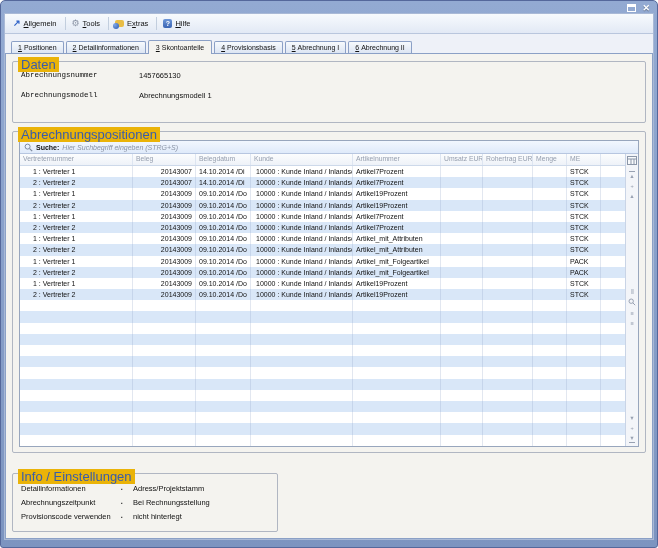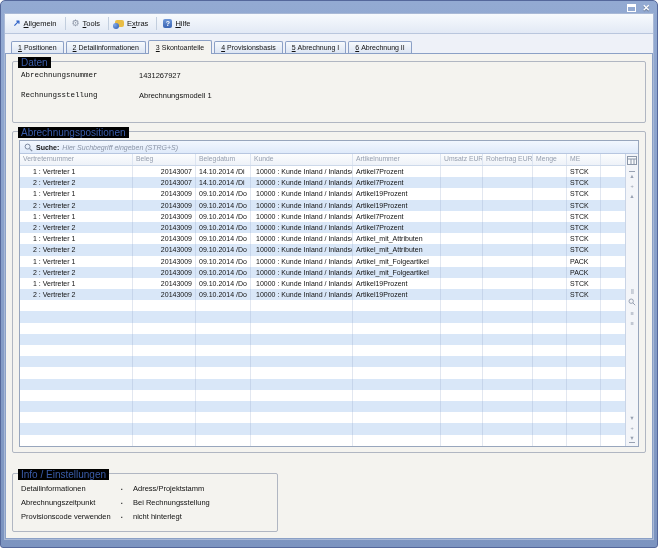--- a/index.html
+++ b/index.html
@@ -37,22 +37,22 @@
   .tab { font-size:7px; padding:2px 6px; background:linear-gradient(#f7fafd,#dce5f3);
     border:1px solid #8ba0c6; border-bottom:none; border-radius:2px 2px 0 0; margin-right:2px;
     color:#111; white-space:nowrap; cursor:default; }
   .tab .tab-num { text-decoration:underline; margin-right:2px; }
   .tab.active { background:#f4f3ef; position:relative; top:1px; padding:3px 7px; }
 
   .panel { flex:1; background:#f4f3ef; border:1px solid #8ba0c6; margin:0; position:relative; z-index:1;
     padding:7px 6px 6px 6px; display:flex; flex-direction:column; overflow:hidden; }
 
   .fieldset { border:1px solid #b0b6c2; border-radius:2px; position:relative; background:transparent; }
-  .legend { position:absolute; top:-5px; left:5px; background:#000000; padding:0 3px;
-    font-size:10px; color:#3a5ca9; white-space:nowrap; }
+  .legend { position:absolute; top:-5px; left:5px; background:#eab308; padding:0 3px;
+    font-size:13px; color:#3a5ca9; white-space:nowrap; }
 
   .fs-daten { height:62px; padding:9px 8px 4px 8px; flex:none; }
   .daten-row { display:flex; font-size:7.5px; color:#111; margin-bottom:4px; }
   .daten-row .dlabel { width:118px; flex:none;font-family:Liberation Mono, monospace; }
   .daten-row.gap { margin-top:11px; }
 
   .fs-pos { margin-top:8px; height:322px; padding:8px 6px 5px 6px; flex:none; }
   .listbox { background:#fff; border:1px solid #98a6bd; height:100%; display:flex; flex-direction:column; overflow:hidden; }
 
   .searchbar { height:13px; flex:none; background:linear-gradient(#f2f7fe,#dfeafa);
@@ -170,24 +170,24 @@
     <span class="tab-num">6</span><span>Abrechnung II</span>
   </div>
 </div>
 
     <div class="panel">
 
       <div class="fieldset fs-daten">
         <span class="legend">Daten</span>
         <div class="daten-row">
           <span class="dlabel">Abrechnungsnummer</span>
-          <span class="dvalue">1431267927</span>
+          <span class="dvalue">1457665130</span>
         </div>
         <div class="daten-row gap">
-          <span class="dlabel">Rechnungsstellung</span>
+          <span class="dlabel">Abrechnungsmodell</span>
           <span class="dvalue">Abrechnungsmodell 1</span>
         </div>
       </div>
 
       <div class="fieldset fs-pos">
         <span class="legend">Abrechnungspositionen</span>
         <div class="listbox">
 
           <div class="searchbar">
             <svg width="9" height="9">

